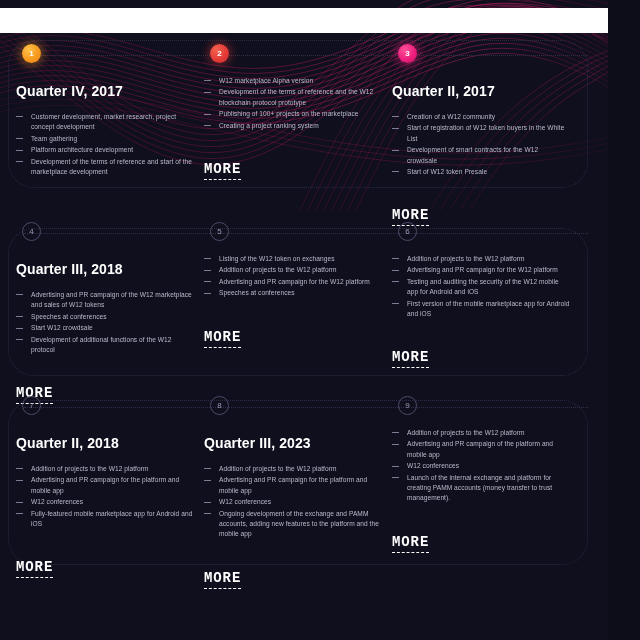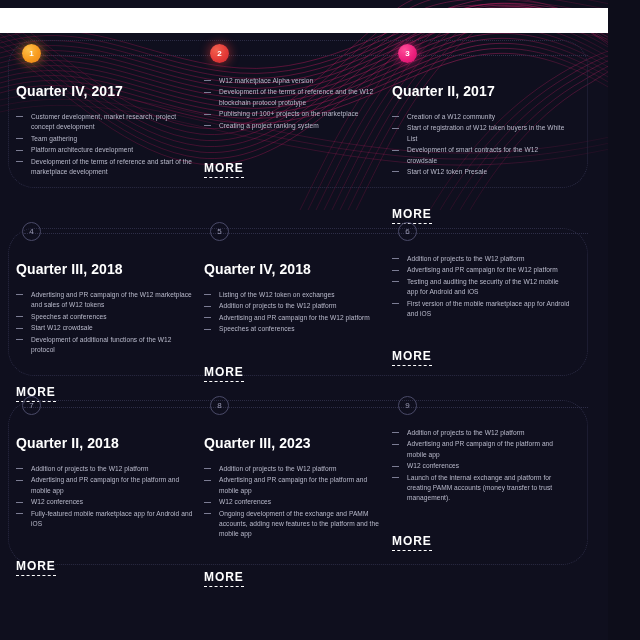--- a/index.html
+++ b/index.html
@@ -138,27 +138,28 @@
   .bullets li .dash {
     position: absolute;
     left: 0; top: 4.3px;
     width: 7px; height: 1px;
     background: #7c7d94;
   }
 
   .more-btn {
     display: inline-block;
     margin-top: 29px;
-    font-size: 12px;
+    font-size: 14px;
     font-weight: bold;
     letter-spacing: 0.9px;
     color: #ffffff;
     border-bottom: 1.5px dashed #ffffff;
     padding-bottom: 2px;
     cursor: pointer;
+    font-family: Liberation Mono, monospace;
   }
   .more-hidden { visibility: hidden; }
 </style>
 </head>
 <body>
 
 <div id="page">
 
   <div class="wave-band">
     <svg width="640" height="210" viewBox="0 0 640 210" xmlns="http://www.w3.org/2000/svg" aria-hidden="true">
@@ -279,21 +280,20 @@
           <li><span class="dash"></span><span>Advertising and PR campaign of the W12 marketplace and sales of W12 tokens</span></li>
           <li><span class="dash"></span><span>Speeches at conferences</span></li>
           <li><span class="dash"></span><span>Start W12 crowdsale</span></li>
           <li><span class="dash"></span><span>Development of additional functions of the W12 protocol</span></li>
         </ul>
         <div class="more-btn">MORE</div>
       </div>
 
       <div class="card">
         <div class="badge outline">5</div>
-        <div class="quarter-title">Quarter IV, 2018</div>
         <ul class="bullets">
           <li><span class="dash"></span><span>Listing of the W12 token on exchanges</span></li>
           <li><span class="dash"></span><span>Addition of projects to the W12 platform</span></li>
           <li><span class="dash"></span><span>Advertising and PR campaign for the W12 platform</span></li>
           <li><span class="dash"></span><span>Speeches at conferences</span></li>
         </ul>
         <div class="more-btn">MORE</div>
       </div>
 
       <div class="card">

